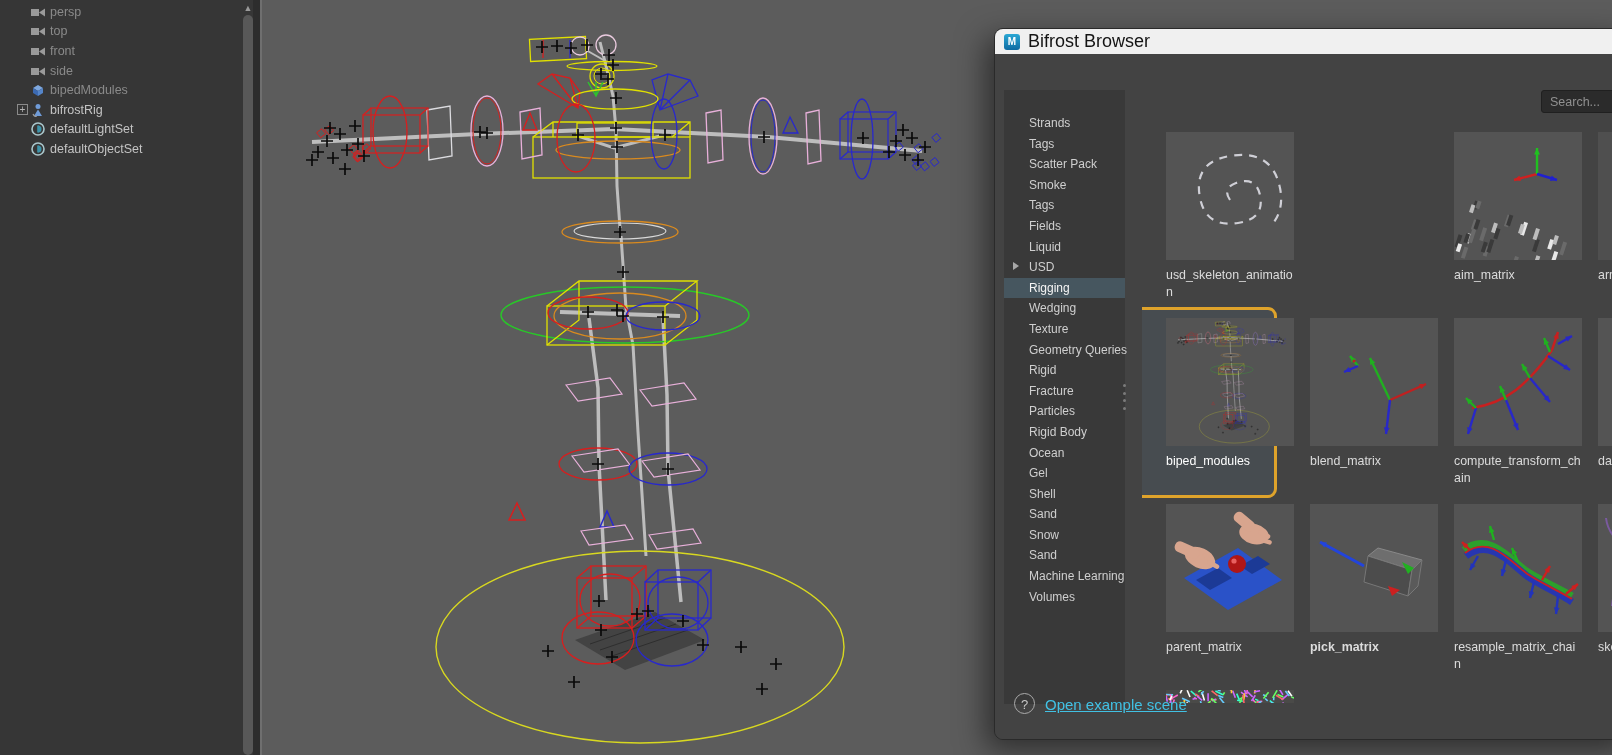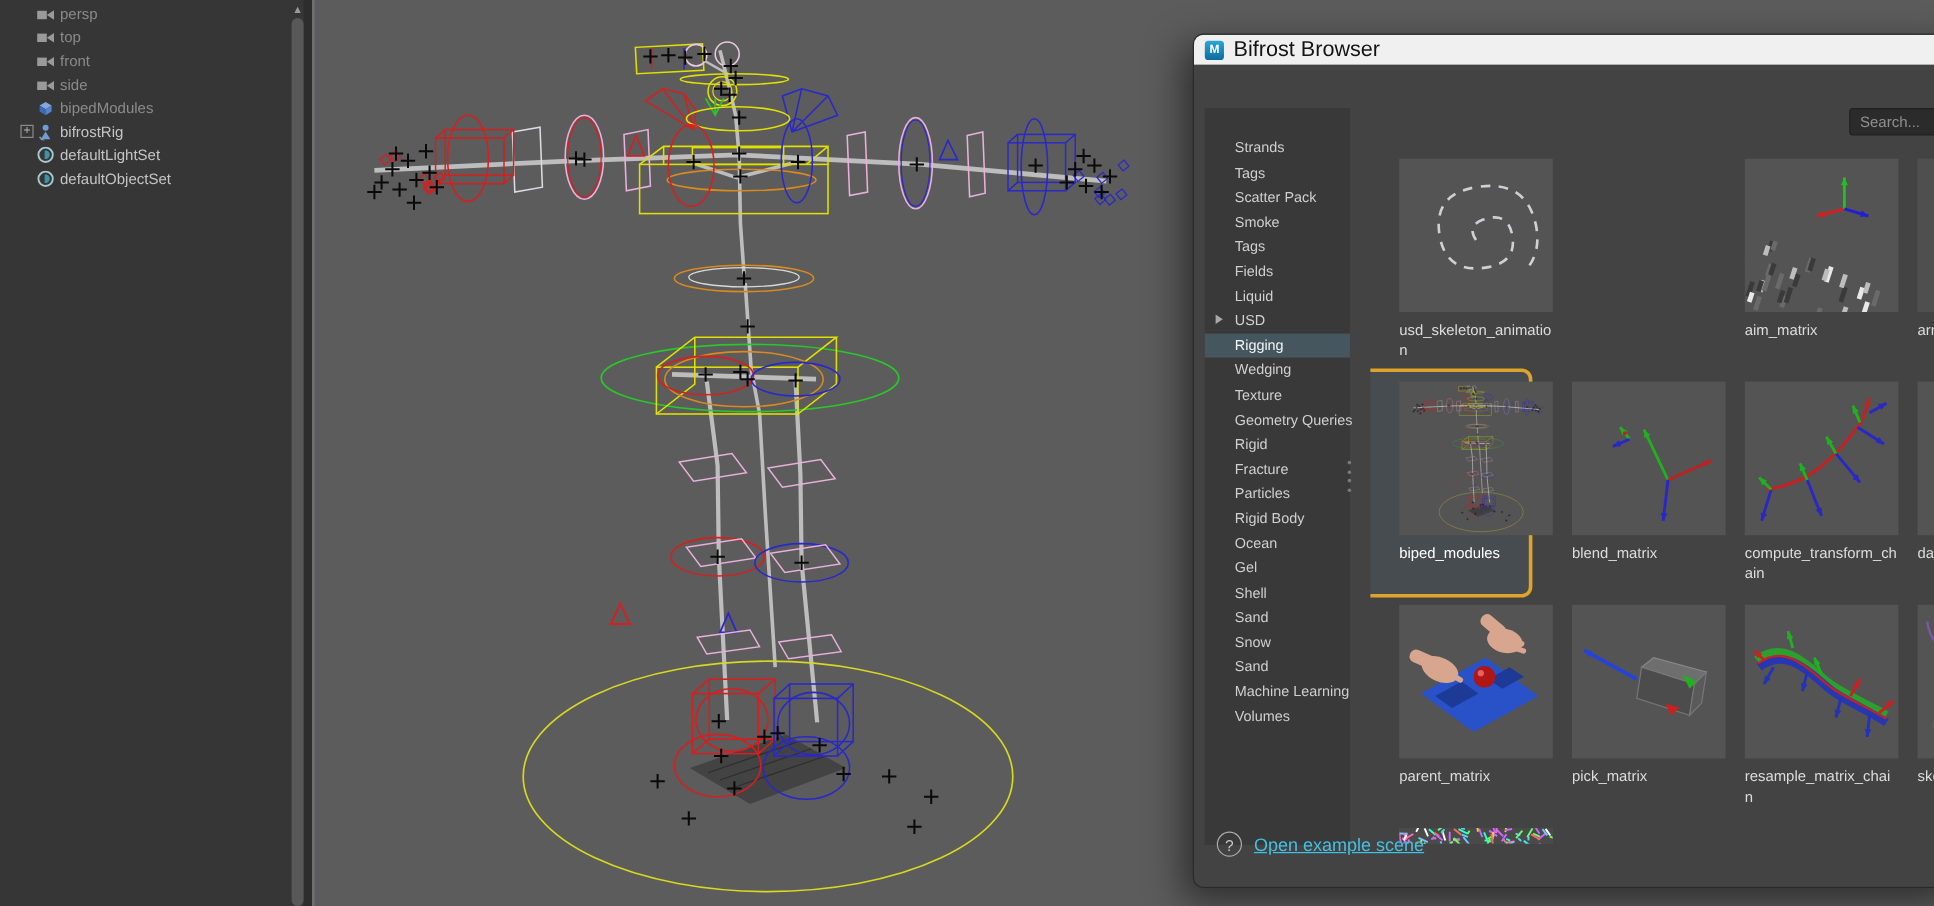--- a/index.html
+++ b/index.html
@@ -556,21 +556,21 @@
                   <rect x="36" y="52" width="13" height="4.5" rx="2" transform="rotate(40 42 54)"></rect>
                   <rect x="41" y="58" width="13" height="4.5" rx="2" transform="rotate(30 47 60)"></rect>
                   <ellipse cx="88" cy="30" rx="15" ry="10" transform="rotate(14 88 30)"></ellipse>
                   <rect x="66" y="12" width="24" height="11" rx="5" transform="rotate(40 78 18)"></rect>
                   <rect x="92" y="28" width="13" height="4.5" rx="2" transform="rotate(28 98 30)"></rect>
                   <rect x="94" y="35" width="12" height="4.5" rx="2" transform="rotate(18 100 37)"></rect>
                 </g>
               </svg></div>
             <div class="lbl">parent_matrix</div>
           </div>
-          <div class="tile" style="left: 144px; top: 372px;">
+          <div class="tile" style="left: 144px; top: 372px; font-weight: bold;">
             <div class="img"><svg width="128" height="128" viewBox="0 0 128 128">
                 <polygon points="58,52 102,66 112,56 68,44" fill="#6e6e6e" stroke="#888" stroke-width="1"></polygon>
                 <polygon points="58,52 102,66 98,92 54,78" fill="#4c4c4c" stroke="#777" stroke-width="1"></polygon>
                 <polygon points="102,66 112,56 108,82 98,92" fill="#5a5a5a" stroke="#777" stroke-width="1"></polygon>
                 <line x1="54" y1="62" x2="10" y2="38" stroke="#2244dd" stroke-width="3"></line>
                 <polygon points="10,38 17.0,38.6 14.2,43.6" fill="#2244dd"></polygon>
                 <polygon points="92,58 104,64 98,70" fill="#20b020"></polygon>
                 <polygon points="78,82 90,86 82,92" fill="#cc2020"></polygon>
               </svg></div>
             <div class="lbl">pick_matrix</div>

